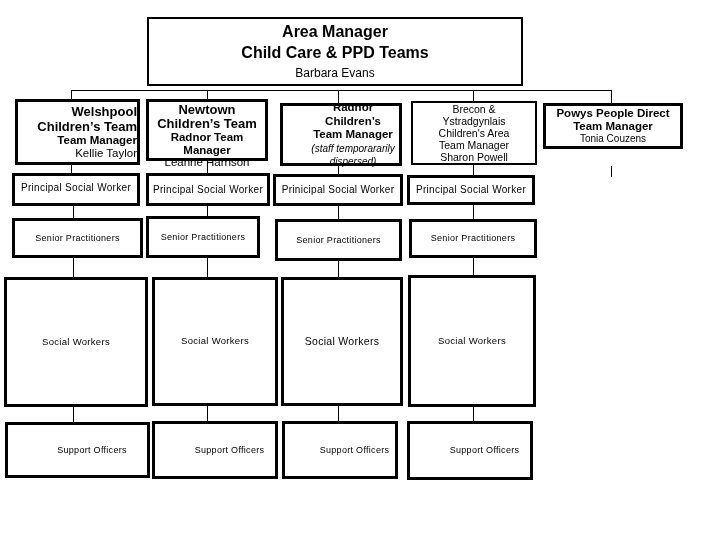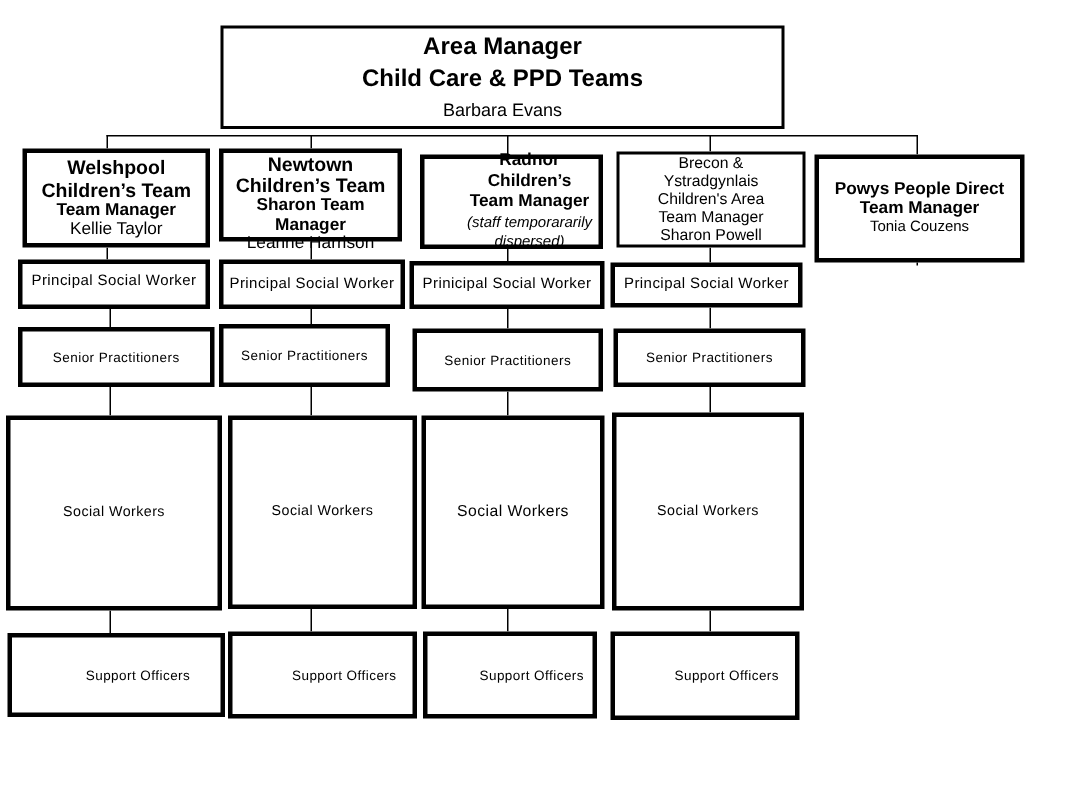--- a/index.html
+++ b/index.html
@@ -66,51 +66,51 @@
   <div class="vline" style="left:207px;top:406px;height:15px;"></div>
   <div class="vline" style="left:338px;top:406px;height:15px;"></div>
   <div class="vline" style="left:473px;top:407px;height:14px;"></div>
 
   <div class="box b2 top-align" style="left:147px;top:17px;width:376px;height:69px;padding-top:2px;">
     <span class="t-root-b">Area Manager</span>
     <span class="t-root-b">Child Care &amp; PPD Teams</span>
     <span class="t-root">Barbara Evans</span>
   </div>
 
-  <div class="box top-align" style="left:15px;top:99px;width:125px;height:66px;padding-top:2px;">
+  <div class="box top-align" style="left:15px;top:99px;width:125px;height:66px;padding-top:2px;align-items:flex-end;">
     <span class="t-team-b">Welshpool</span>
     <span class="t-team-b">Children’s Team</span>
     <span class="t-mgr-b">Team Manager</span>
     <span class="t-mgr">Kellie Taylor</span>
   </div>
 
   <div class="box top-align" style="left:146px;top:99px;width:122px;height:62px;padding-top:1px;">
     <span class="t-team-b2">Newtown</span>
     <span class="t-team-b2">Children’s Team</span>
-    <span class="t-mgr-b2">Sharon Team</span>
+    <span class="t-mgr-b2">Radnor Team</span>
     <span class="t-mgr-b2">Manager</span>
     <span class="t-mgr2">Leanne Harrison</span>
   </div>
 
   <div class="box" style="left:280px;top:103px;width:122px;height:63px;padding-left:24px;">
     <span class="t-radnor-b">Radnor Children’s</span>
     <span class="t-radnor-b">Team Manager</span>
     <span class="t-radnor-i">(staff temporararily</span>
     <span class="t-radnor-i">dispersed)</span>
   </div>
 
   <div class="box b2" style="left:411px;top:101px;width:126px;height:64px;">
     <span class="t-brecon">Brecon &amp;</span>
     <span class="t-brecon">Ystradgynlais</span>
     <span class="t-brecon">Children's Area</span>
     <span class="t-brecon">Team Manager</span>
     <span class="t-brecon">Sharon Powell</span>
   </div>
 
-  <div class="box" style="left:543px;top:103px;width:140px;height:72px;text-align:center;">
+  <div class="box" style="left:543px;top:103px;width:140px;height:46px;text-align:center;">
     <span class="t-powys-b">Powys People Direct</span>
     <span class="t-powys-b">Team Manager</span>
     <span class="t-powys">Tonia Couzens</span>
   </div>
 
   <div class="box" style="left:12px;top:173px;width:128px;height:33px;align-items:center;justify-content:flex-start;padding-top:6px;">
     <span class="t-psw">Principal Social Worker</span>
   </div>
   <div class="box" style="left:146px;top:173px;width:124px;height:33px;">
     <span class="t-psw">Principal Social Worker</span>

